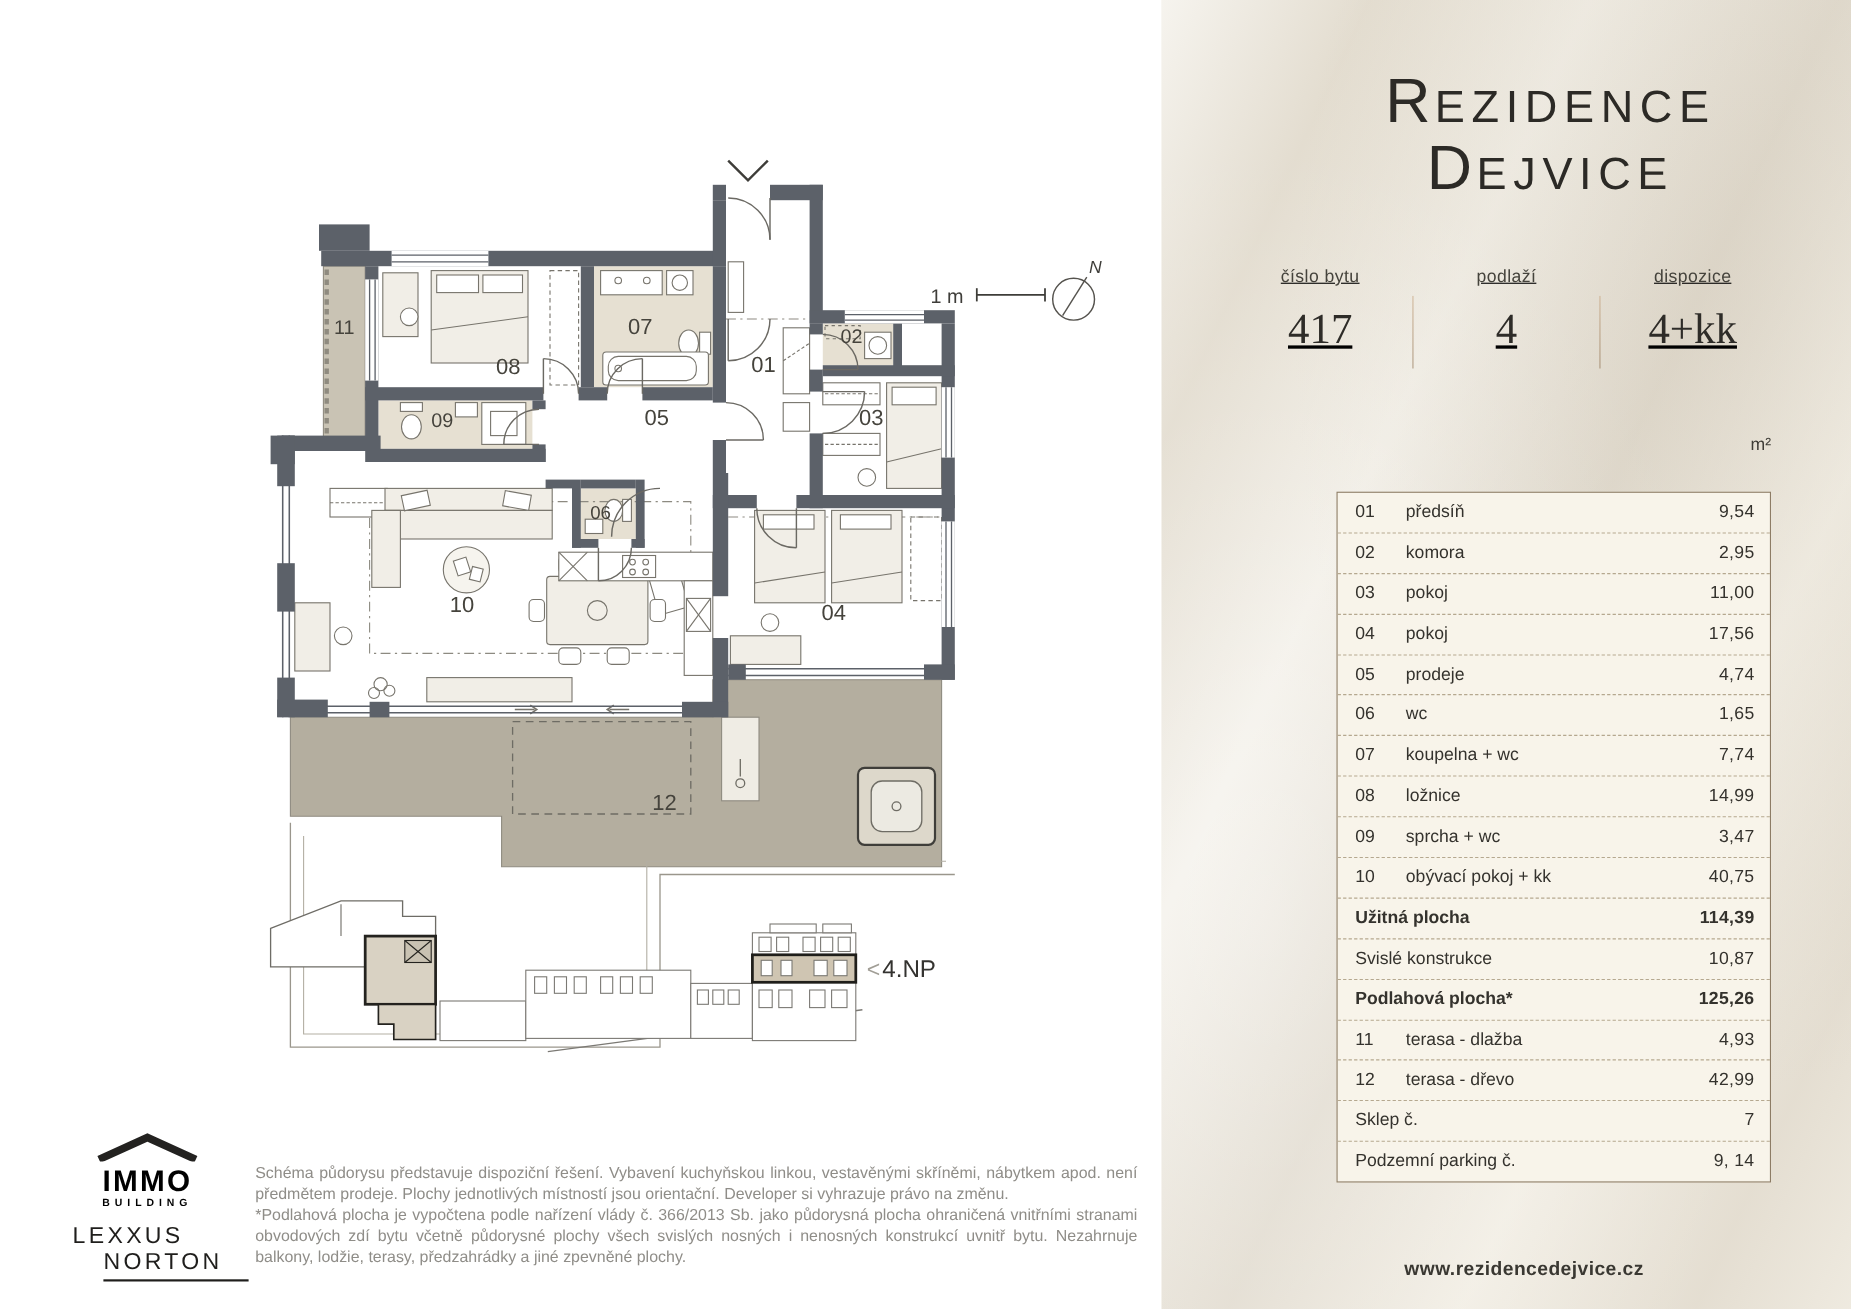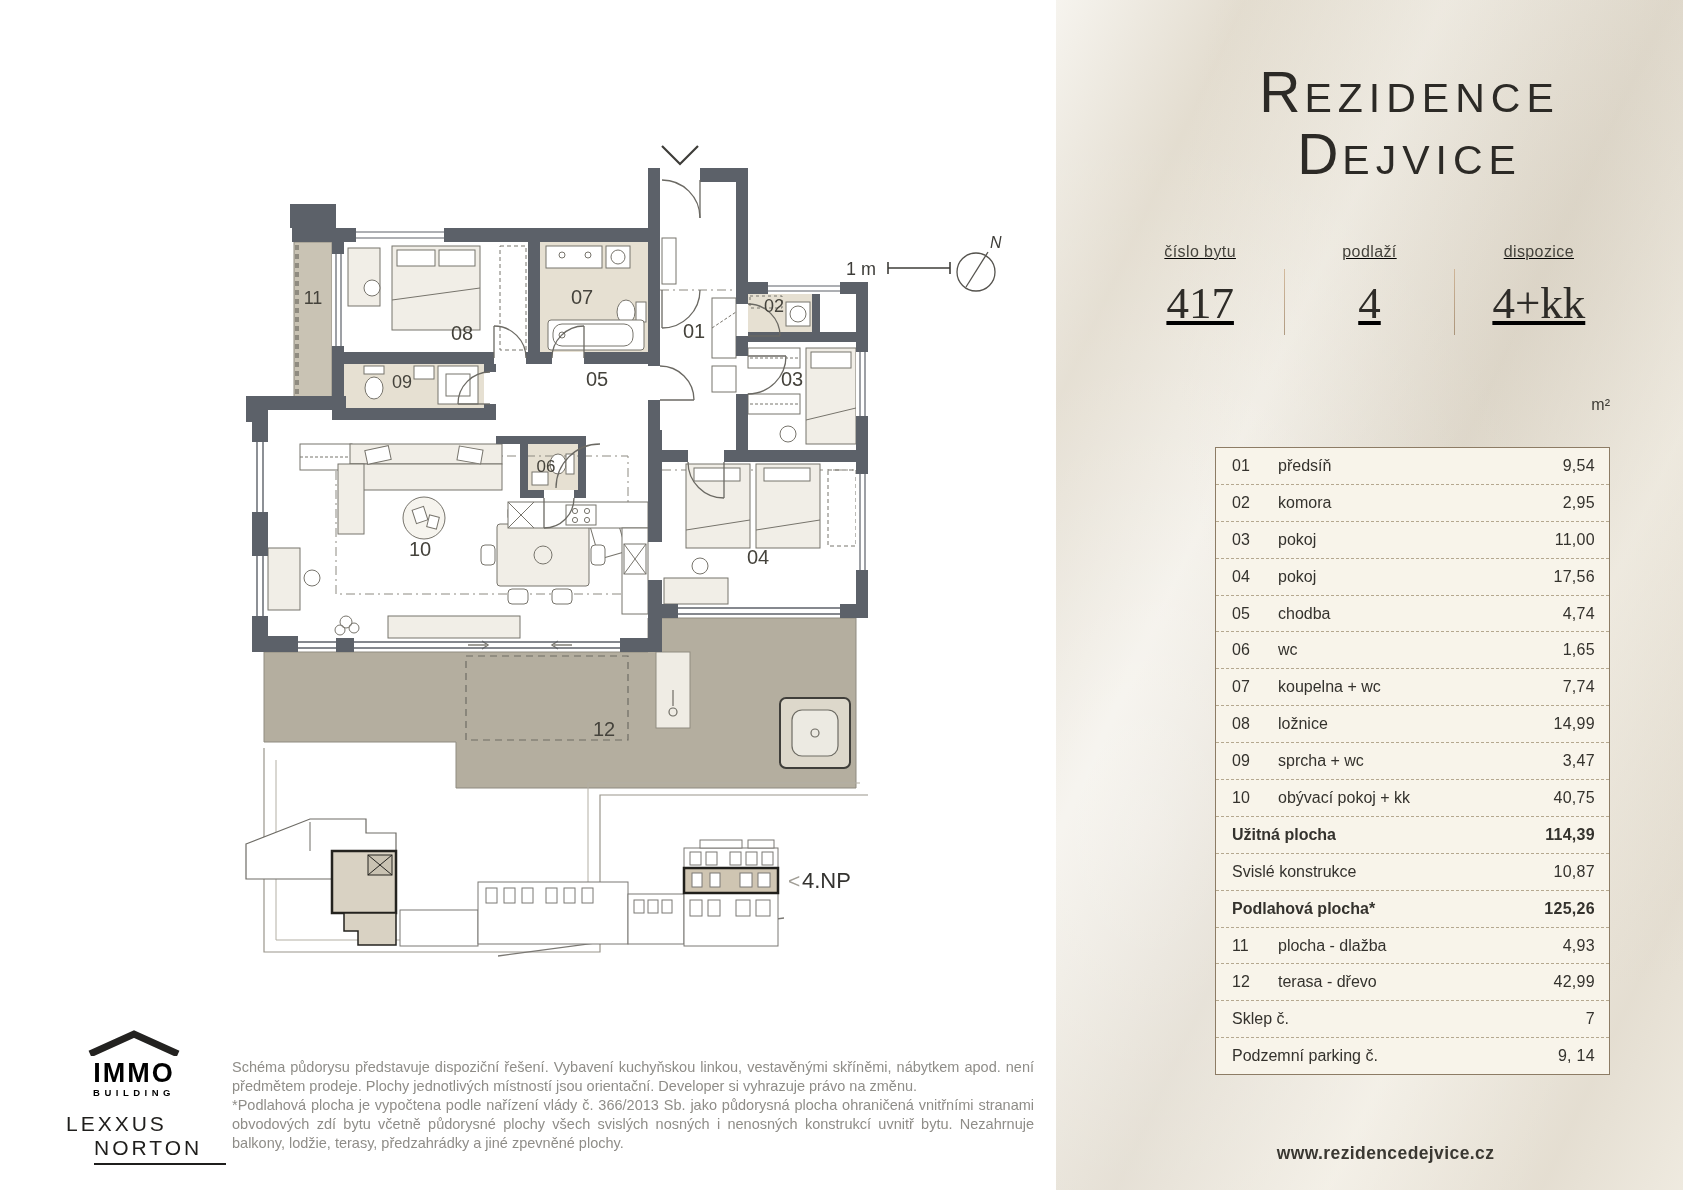--- a/index.html
+++ b/index.html
@@ -17,21 +17,21 @@
       radial-gradient(ellipse at 15% 70%, rgba(255,255,255,.5), transparent 60%);
   }
   .brand-title{position:absolute;top:64px;left:0;width:100%;text-align:center;
     font-family:Liberation Sans, sans-serif;color:#2c2a26;margin-left:40px;}
   .brand-title .line{font-size:41px;line-height:56px;letter-spacing:6px;text-transform:uppercase;}
   .brand-title .line::first-letter{font-size:57px;letter-spacing:4px;}
 
   .unit-info{position:absolute;top:243px;left:60px;width:507px;display:flex;text-decoration:underline;}
   .unit-field{flex:1;text-align:center;}
   .unit-field .lbl{font-size:16px;color:#45433c;letter-spacing:.4px;}
-  .unit-field .val{margin-top:16px;font-family:"Liberation Serif",serif;font-size:45px;color:#2e2c28;}
+  .unit-field .val{margin-top:16px;font-family:"Liberation Serif",serif;font-size:39px;color:#2e2c28;}
   .unit-divider{width:1px;background:linear-gradient(#c4a079,#8d6f4e);height:66px;margin-top:26px;opacity:.65;}
 
   .m2-label{position:absolute;top:396px;left:159px;width:395px;text-align:right;
     font-size:16px;color:#3e3c36;}
 
   .area-table{position:absolute;top:447px;left:159px;width:395px;background:#f8f4ea;
     border:1.5px solid #8d7c65;box-sizing:border-box;}
   .a-row{display:flex;align-items:center;height:35.9px;border-bottom:1px dashed #b5a88f;
     font-size:16px;color:#34322d;}
   .a-row:last-child{border-bottom:none;gap:28px;}
@@ -440,21 +440,21 @@
       <span class="nm">pokoj</span>
       <span class="vl">11,00</span>
     </div>
     <div class="a-row">
       <span class="num">04</span>
       <span class="nm">pokoj</span>
       <span class="vl">17,56</span>
     </div>
     <div class="a-row">
       <span class="num">05</span>
-      <span class="nm">chodba</span>
+      <span class="nm">prodeje</span>
       <span class="vl">4,74</span>
     </div>
     <div class="a-row">
       <span class="num">06</span>
       <span class="nm">wc</span>
       <span class="vl">1,65</span>
     </div>
     <div class="a-row">
       <span class="num">07</span>
       <span class="nm">koupelna + wc</span>
@@ -482,21 +482,21 @@
     <div class="a-row noNum">
       <span class="nm">Svislé konstrukce</span>
       <span class="vl">10,87</span>
     </div>
     <div class="a-row bold noNum">
       <span class="nm">Podlahová plocha*</span>
       <span class="vl">125,26</span>
     </div>
     <div class="a-row">
       <span class="num">11</span>
-      <span class="nm">plocha - dlažba</span>
+      <span class="nm">terasa - dlažba</span>
       <span class="vl">4,93</span>
     </div>
     <div class="a-row">
       <span class="num">12</span>
       <span class="nm">terasa - dřevo</span>
       <span class="vl">42,99</span>
     </div>
     <div class="a-row noNum">
       <span class="nm">Sklep č.</span>
       <span class="vl">7</span>

